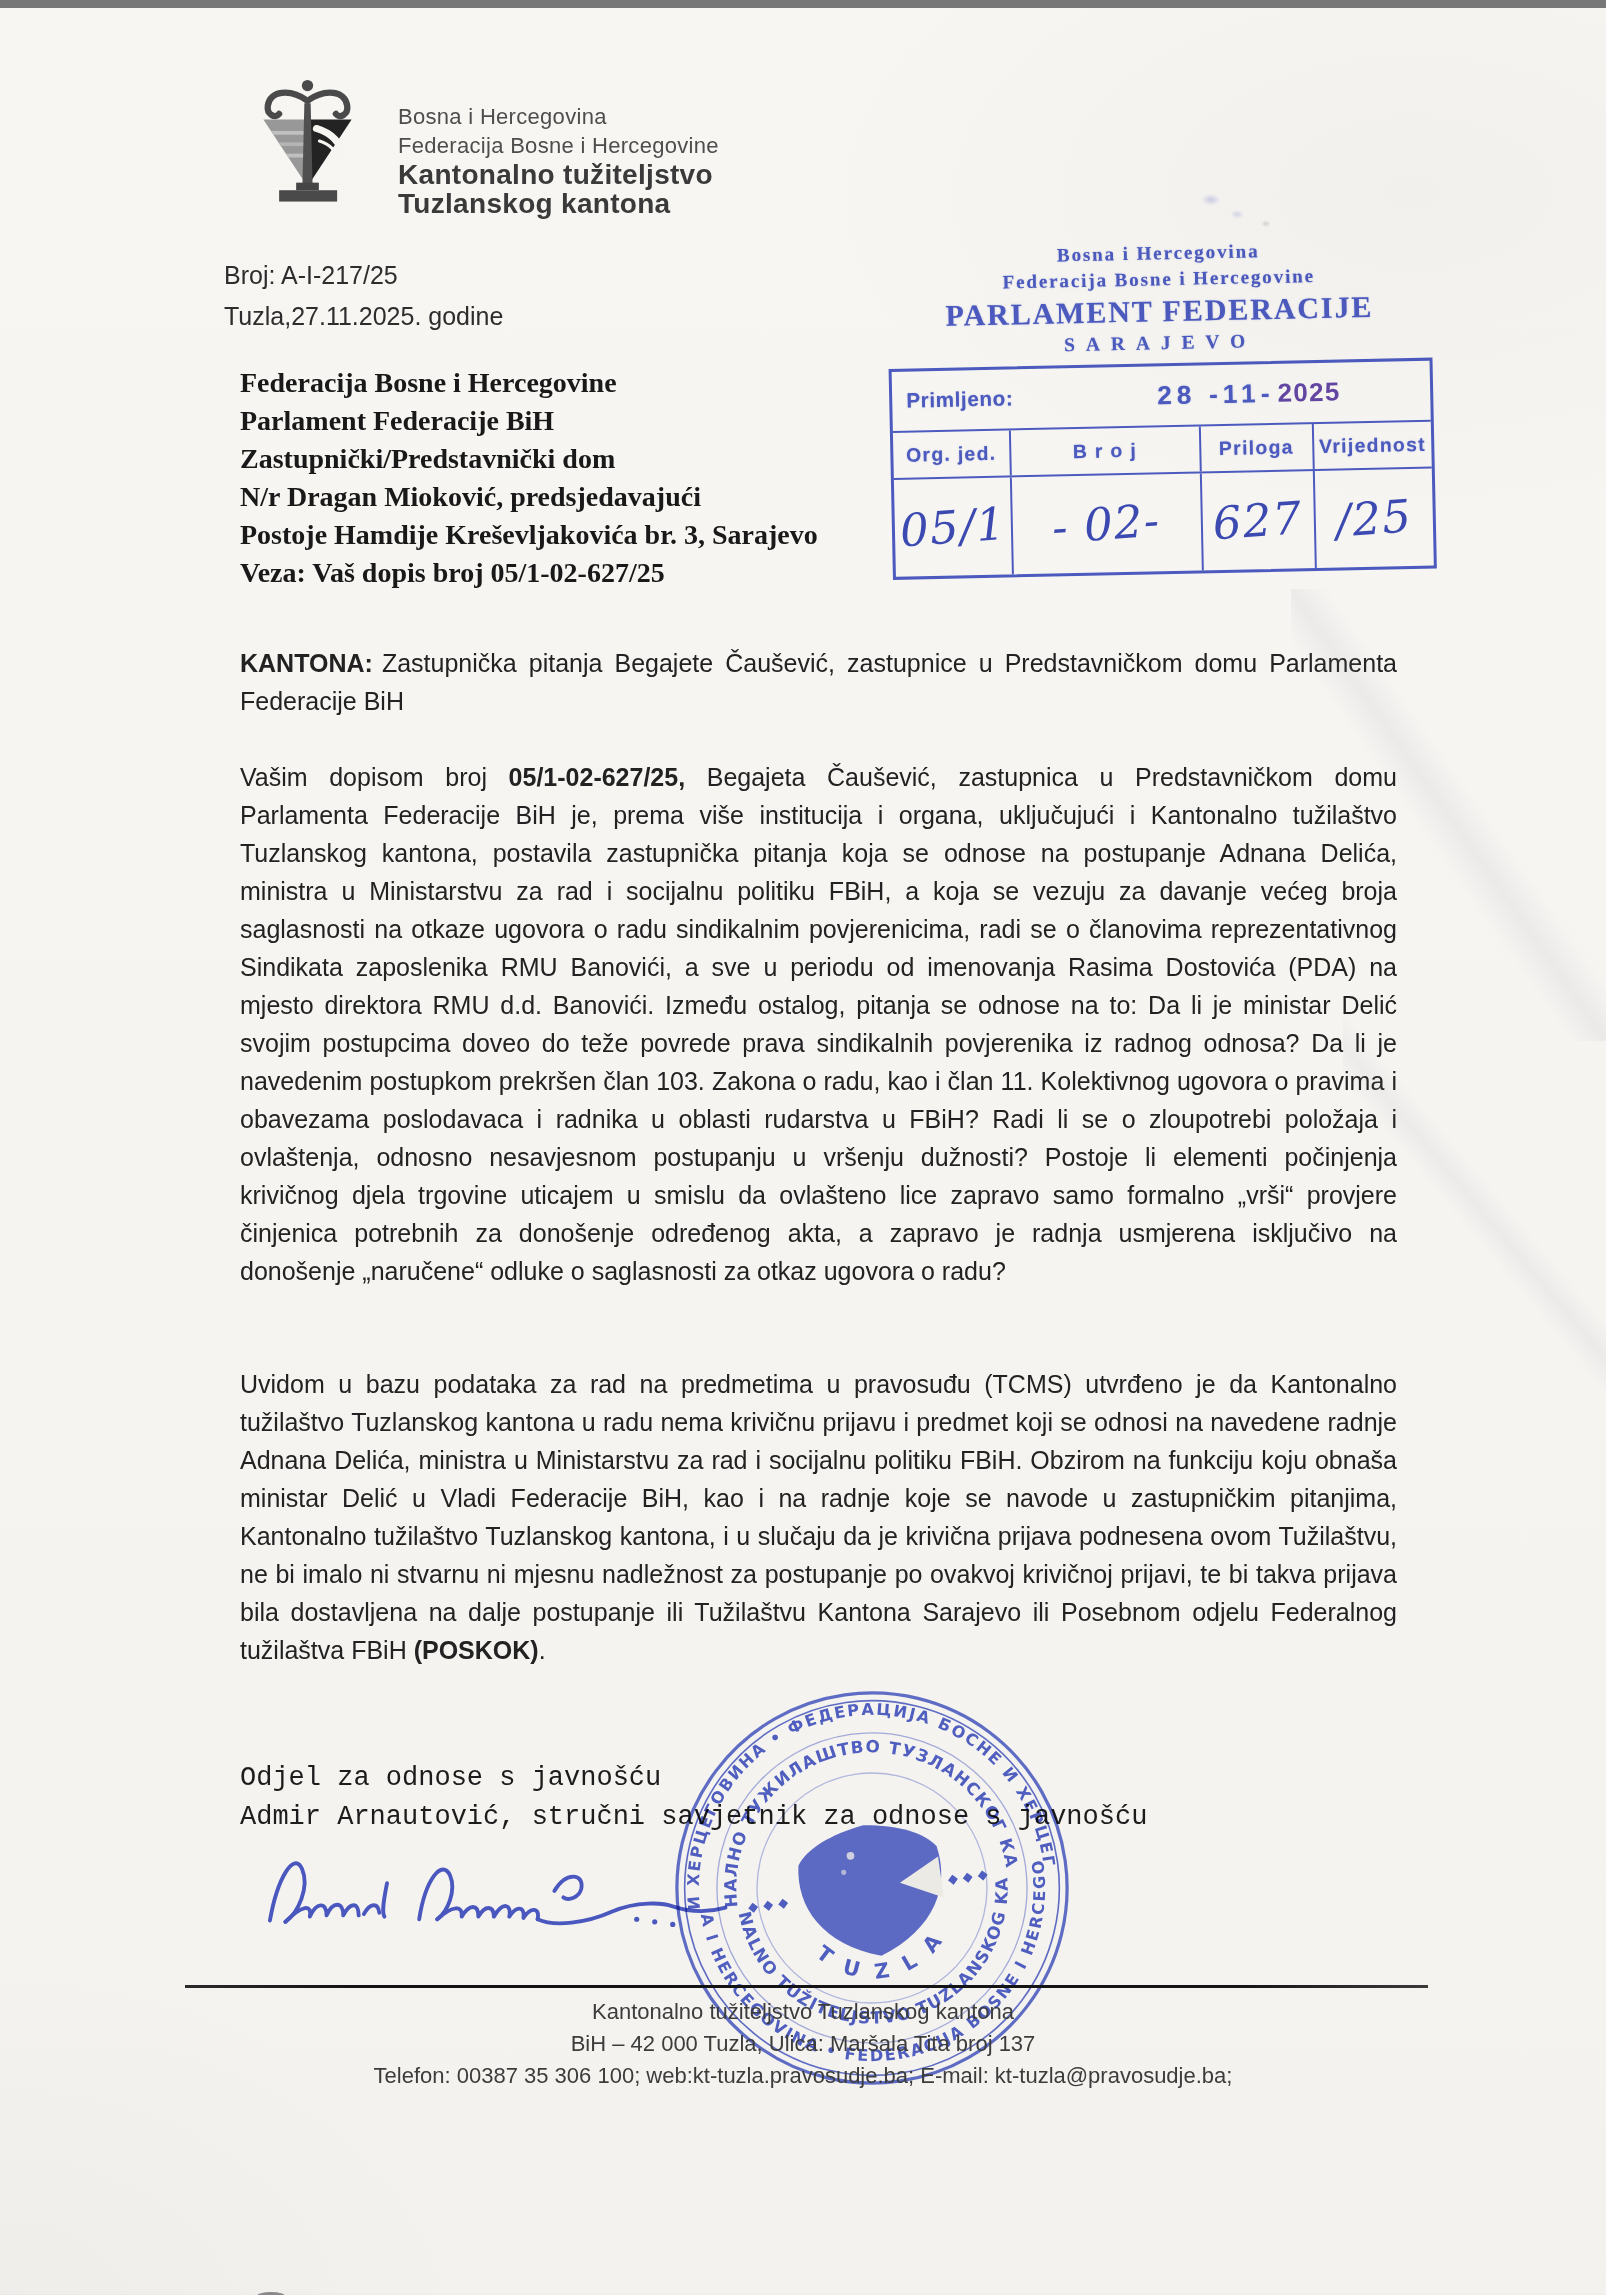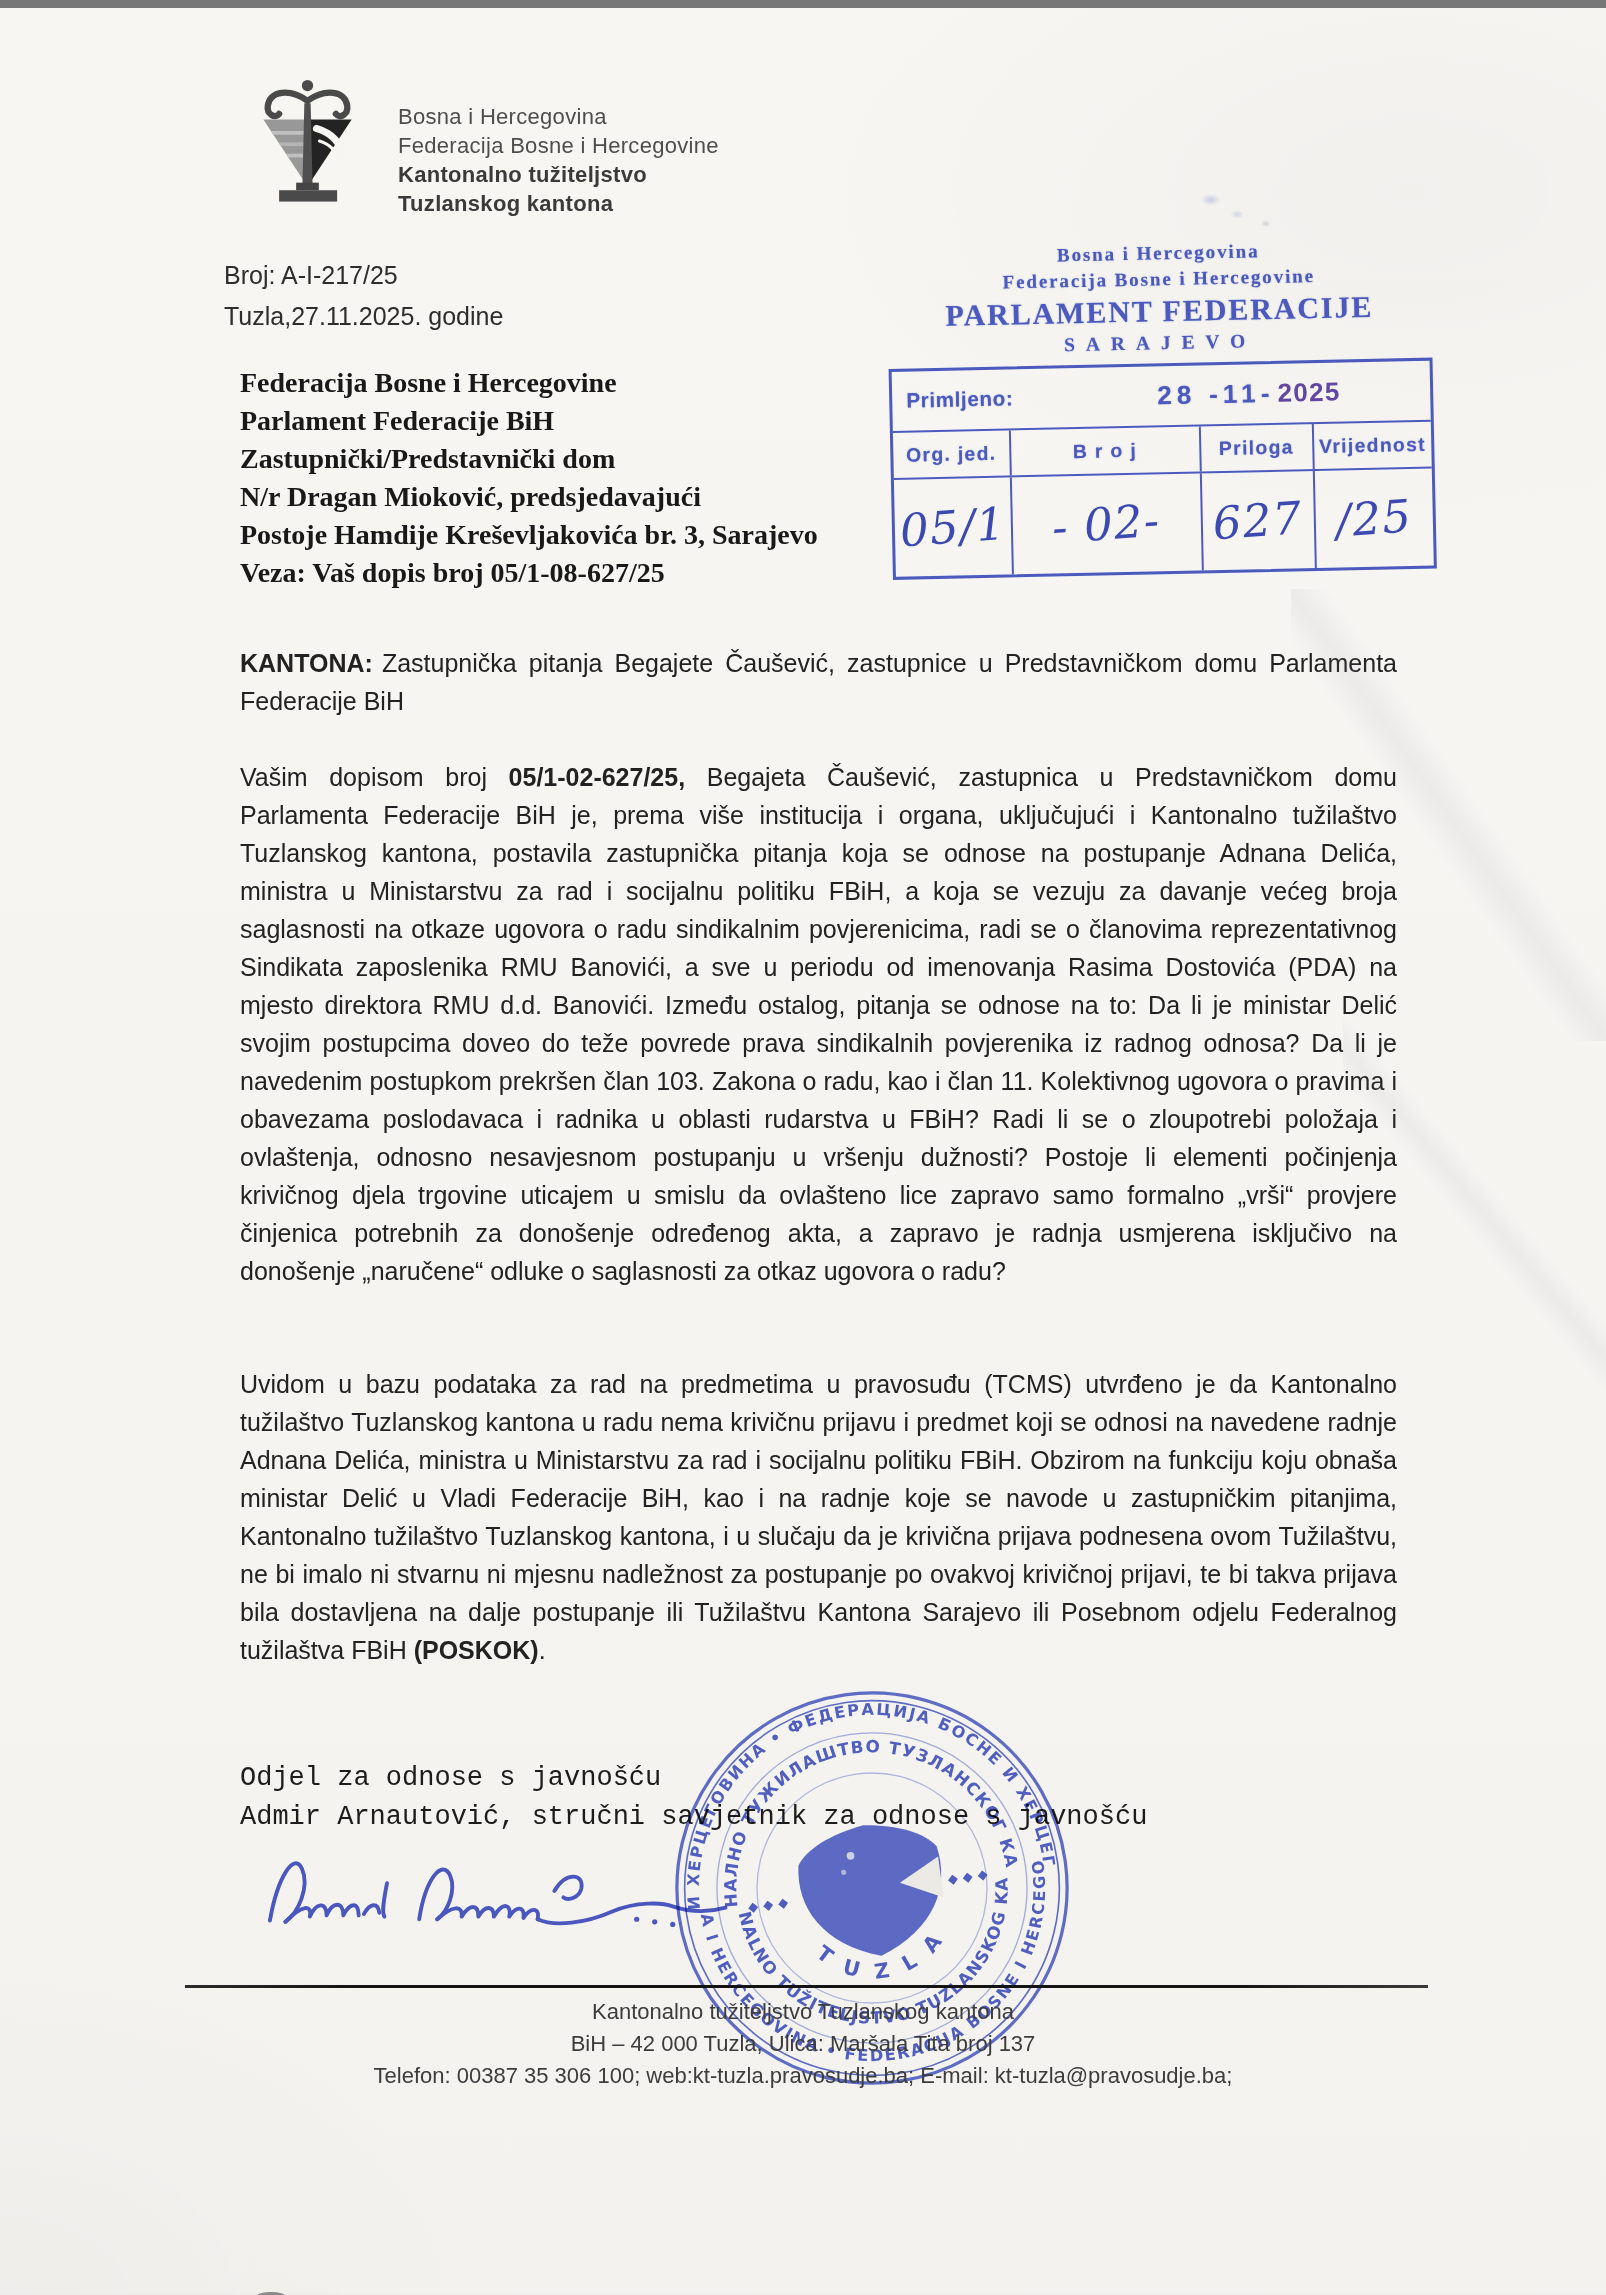--- a/index.html
+++ b/index.html
@@ -12,21 +12,21 @@
       radial-gradient(904px 646px at 0% 100%, rgba(0,0,0,0.02), transparent 55%),
       linear-gradient(180deg,#f7f6f3 0%, #f5f4f1 55%, #f3f2ef 100%);
     overflow:hidden;
     font-family:"Liberation Sans", sans-serif;
     color:#1f1f1f;
   }
   
   .logo{position:absolute;left:244px;top:70px;width:127px;height:145px;}
   .lh-text{position:absolute;left:398px;top:94px;line-height:29px;}
   .lh-reg{font-size:22px;color:#4d4d4d;letter-spacing:0.3px;}
-  .lh-bold{font-size:22px;color:#3a3a3a;font-weight:bold;letter-spacing:0.3px;}
+  .lh-bold{font-size:28px;color:#3a3a3a;font-weight:bold;letter-spacing:0.3px;}
   .ref-block{position:absolute;left:224px;top:247px;font-size:25px;color:#2d2d2d;line-height:41px;}
   
   .rstamp{
     position:absolute;left:886px;top:238px;width:544px;
     color:#4152c5;transform:rotate(-1.2deg);transform-origin:top left;
     mix-blend-mode:multiply;opacity:0.93;
   }
   .rstamp .blurry{text-shadow:0 0 1.3px rgba(65,82,197,0.55);}
   .rs-l1{font-family:"Liberation Serif",serif;font-weight:bold;font-size:19px;text-align:center;letter-spacing:1.9px;line-height:26px;}
   .rs-l3{font-family:"Liberation Serif",serif;font-weight:bold;font-size:30px;text-align:center;letter-spacing:1.9px;line-height:36px;margin-top:1.3px;}
@@ -165,21 +165,21 @@
       </div>
     </div>
   </div>
 
   <div class="recipient">
     <div>Federacija Bosne i Hercegovine</div>
     <div>Parlament Federacije BiH</div>
     <div>Zastupnički/Predstavnički dom</div>
     <div>N/r Dragan Mioković, predsjedavajući</div>
     <div>Postoje Hamdije Kreševljakovića br. 3, Sarajevo</div>
-    <div>Veza: Vaš dopis broj 05/1-08-627/25</div>
+    <div>Veza: Vaš dopis broj 05/1-02-627/25</div>
   </div>
 
   <div class="subject">
     <span class="b">KANTONA:</span><span>Zastupnička pitanja Begajete Čaušević, zastupnice u Predstavničkom domu Parlamenta Federacije BiH</span>
   </div>
 
   <p class="bodyp p1"><span>Vašim dopisom broj </span><span class="b">05/1-02-627/25,</span><span> Begajeta Čaušević, zastupnica u Predstavničkom domu Parlamenta Federacije BiH je, prema više institucija i organa, uključujući i Kantonalno tužilaštvo Tuzlanskog kantona, postavila zastupnička pitanja koja se odnose na postupanje Adnana Delića, ministra u Ministarstvu za rad i socijalnu politiku FBiH, a koja se vezuju za davanje većeg broja saglasnosti na otkaze ugovora o radu sindikalnim povjerenicima, radi se o članovima reprezentativnog Sindikata zaposlenika RMU Banovići, a sve u periodu od imenovanja Rasima Dostovića (PDA) na mjesto direktora RMU d.d. Banovići. Između ostalog, pitanja se odnose na to:  Da li je ministar Delić svojim postupcima doveo do teže povrede prava sindikalnih povjerenika iz radnog odnosa? Da li je navedenim postupkom prekršen član 103. Zakona o radu, kao i član 11. Kolektivnog ugovora o pravima  i obavezama poslodavaca i radnika u oblasti rudarstva u FBiH? Radi li se o zloupotrebi položaja i ovlaštenja, odnosno nesavjesnom postupanju u vršenju dužnosti? Postoje li elementi počinjenja krivičnog djela trgovine uticajem u smislu da ovlašteno lice zapravo samo formalno „vrši“ provjere činjenica potrebnih za donošenje određenog akta, a zapravo je radnja usmjerena isključivo na donošenje „naručene“ odluke o saglasnosti za otkaz ugovora o radu?</span></p>
 
   <p class="bodyp p2"><span>Uvidom u bazu podataka za rad na predmetima u pravosuđu (TCMS) utvrđeno je da Kantonalno tužilaštvo Tuzlanskog kantona u radu nema krivičnu prijavu i predmet koji se odnosi na navedene radnje  Adnana Delića, ministra u Ministarstvu za rad i socijalnu politiku FBiH. Obzirom na funkciju koju obnaša ministar Delić u Vladi Federacije BiH, kao i na radnje koje se navode u zastupničkim pitanjima, Kantonalno tužilaštvo Tuzlanskog kantona, i u slučaju da je krivična prijava podnesena ovom Tužilaštvu, ne bi imalo ni stvarnu ni mjesnu nadležnost za postupanje po ovakvoj krivičnoj prijavi, te bi takva prijava bila dostavljena na dalje postupanje ili Tužilaštvu Kantona Sarajevo ili Posebnom odjelu Federalnog tužilaštva FBiH </span><span class="b">(POSKOK)</span><span>.</span></p>
 

